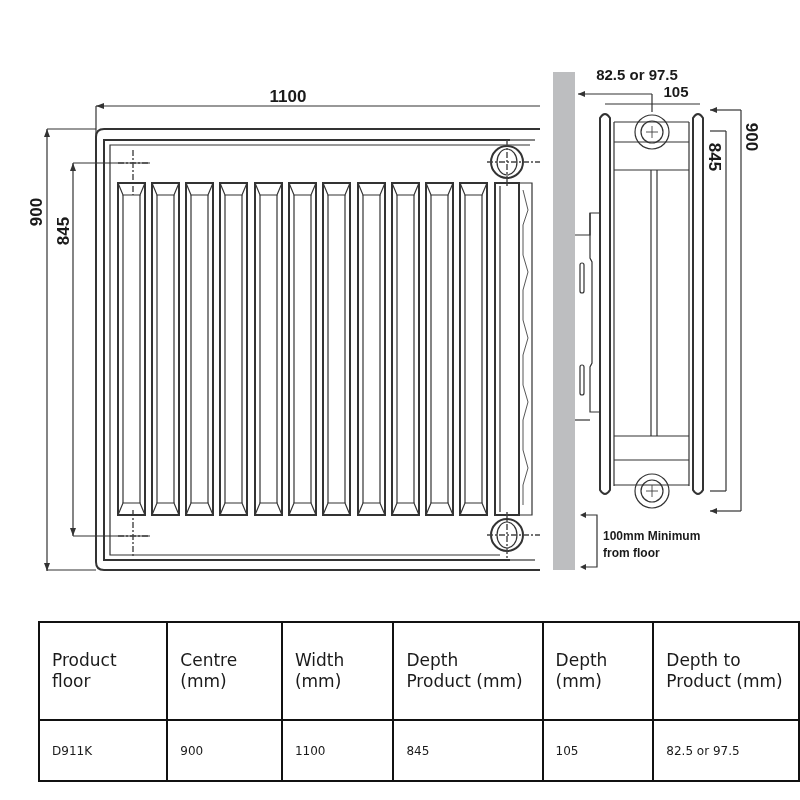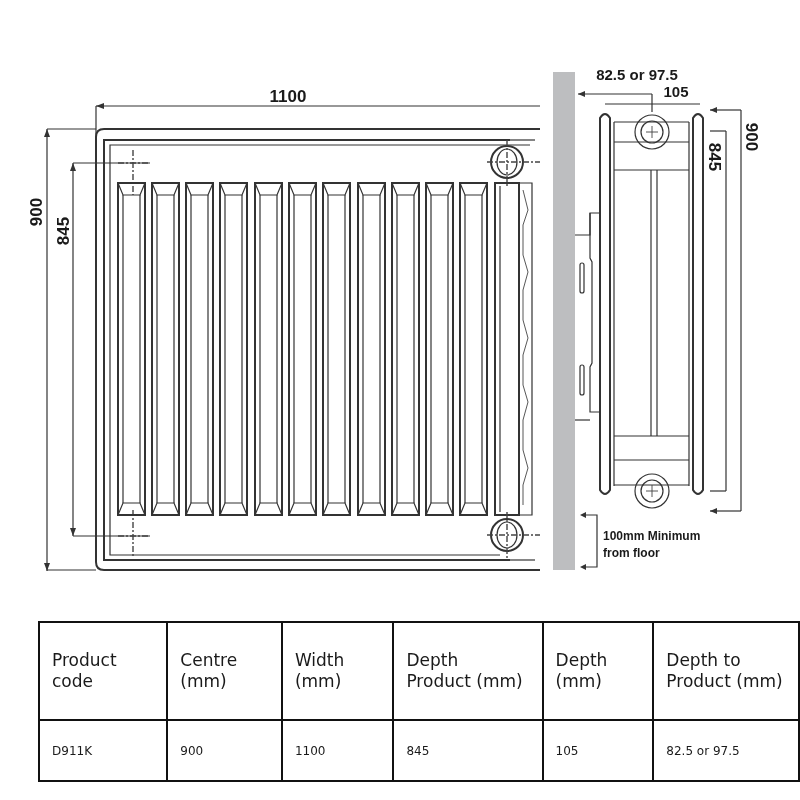--- a/index.html
+++ b/index.html
@@ -159,21 +159,21 @@
     <text x="603" y="540" font-size="12">100mm Minimum</text>
     <text x="603" y="557" font-size="12">from floor</text>
   </g>
 </svg>
 
 <table id="spec-table">
   <thead>
     <tr>
       <th style="width:129px">
         <span class="hl">Product</span>
-        <span class="hl">code</span>
+        <span class="hl">floor</span>
       </th>
       <th style="width:111px">
         <span class="hl">Centre</span>
         <span class="hl">(mm)</span>
       </th>
       <th style="width:111px">
         <span class="hl">Width</span>
         <span class="hl">(mm)</span>
       </th>
       <th style="width:128px">

